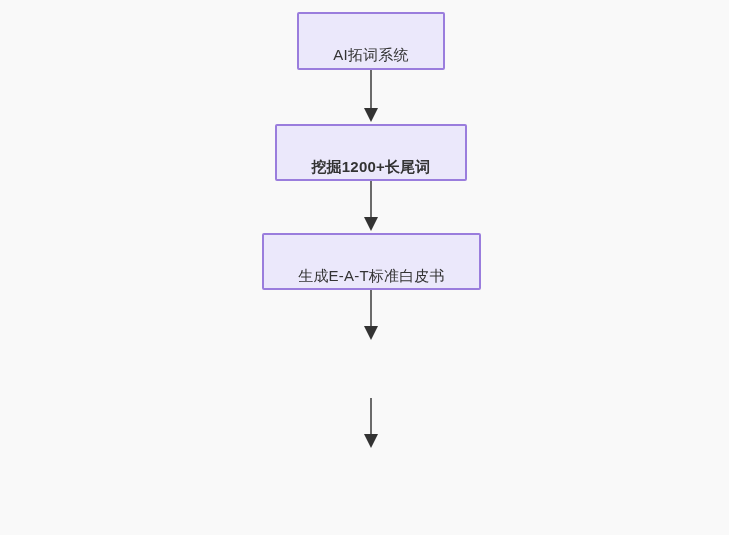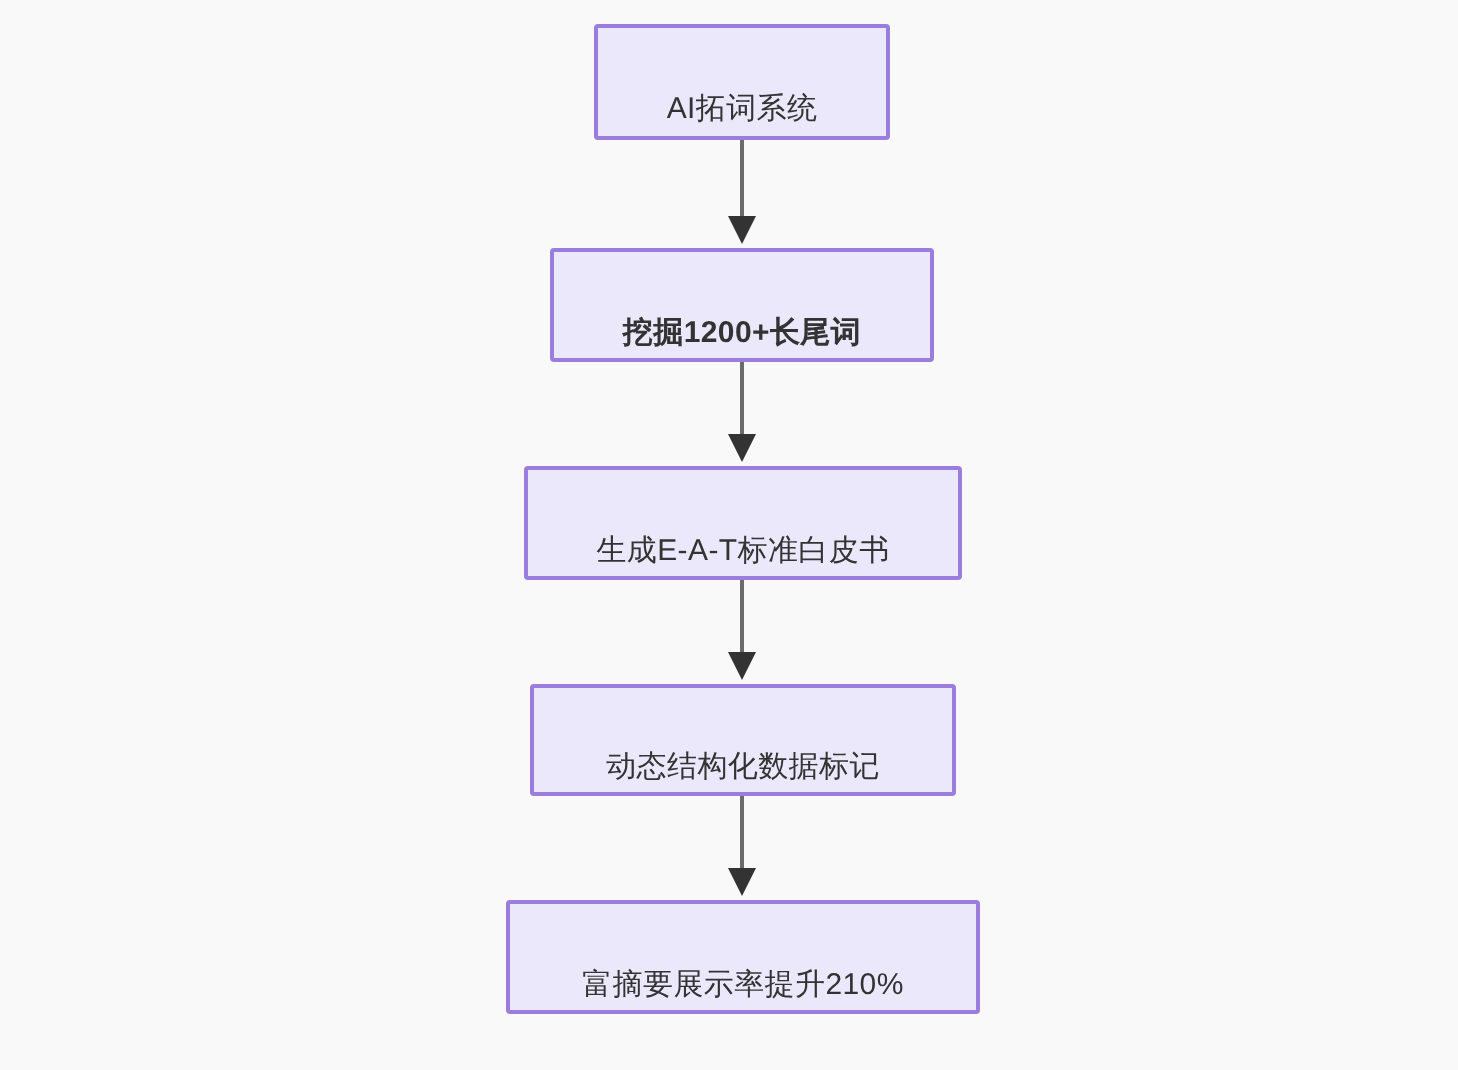--- a/index.html
+++ b/index.html
@@ -97,21 +97,15 @@
   </div>
 
   <div class="node" style="left:275px; top:124px; width:192px; height:57px;font-weight:bold;">
     <span class="node-label">挖掘1200+长尾词</span>
   </div>
 
   <div class="node" style="left:262px; top:233px; width:219px; height:57px;">
     <span class="node-label">生成E-A-T标准白皮书</span>
   </div>
 
-  <div class="node" style="left:265px; top:342px; width:213px; height:56px;">
-    <span class="node-label">动态结构化数据标记</span>
-  </div>
 
-  <div class="node" style="left:253px; top:450px; width:237px; height:57px;">
-    <span class="node-label">富摘要展示率提升210%</span>
-  </div>
 
 </div>
 
 </body></html>

